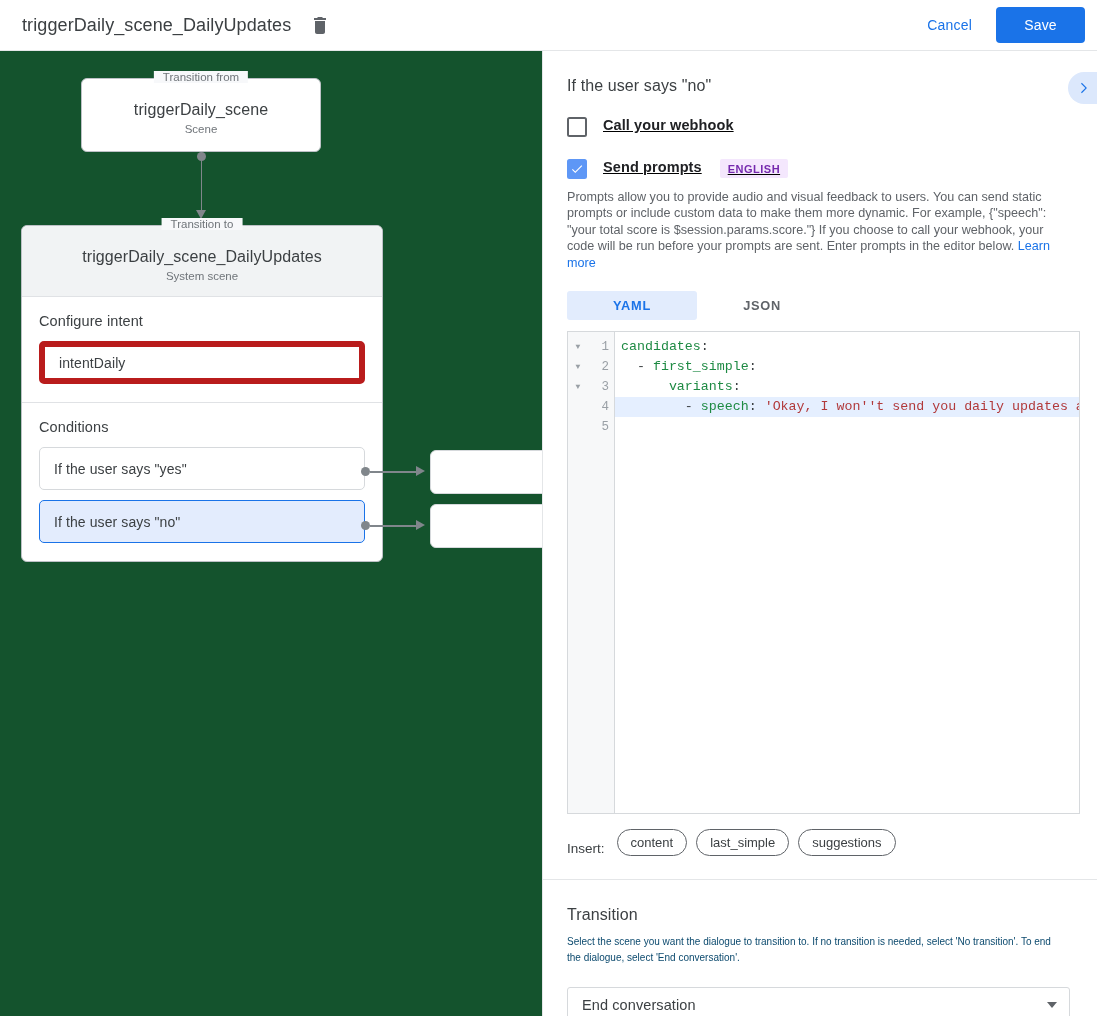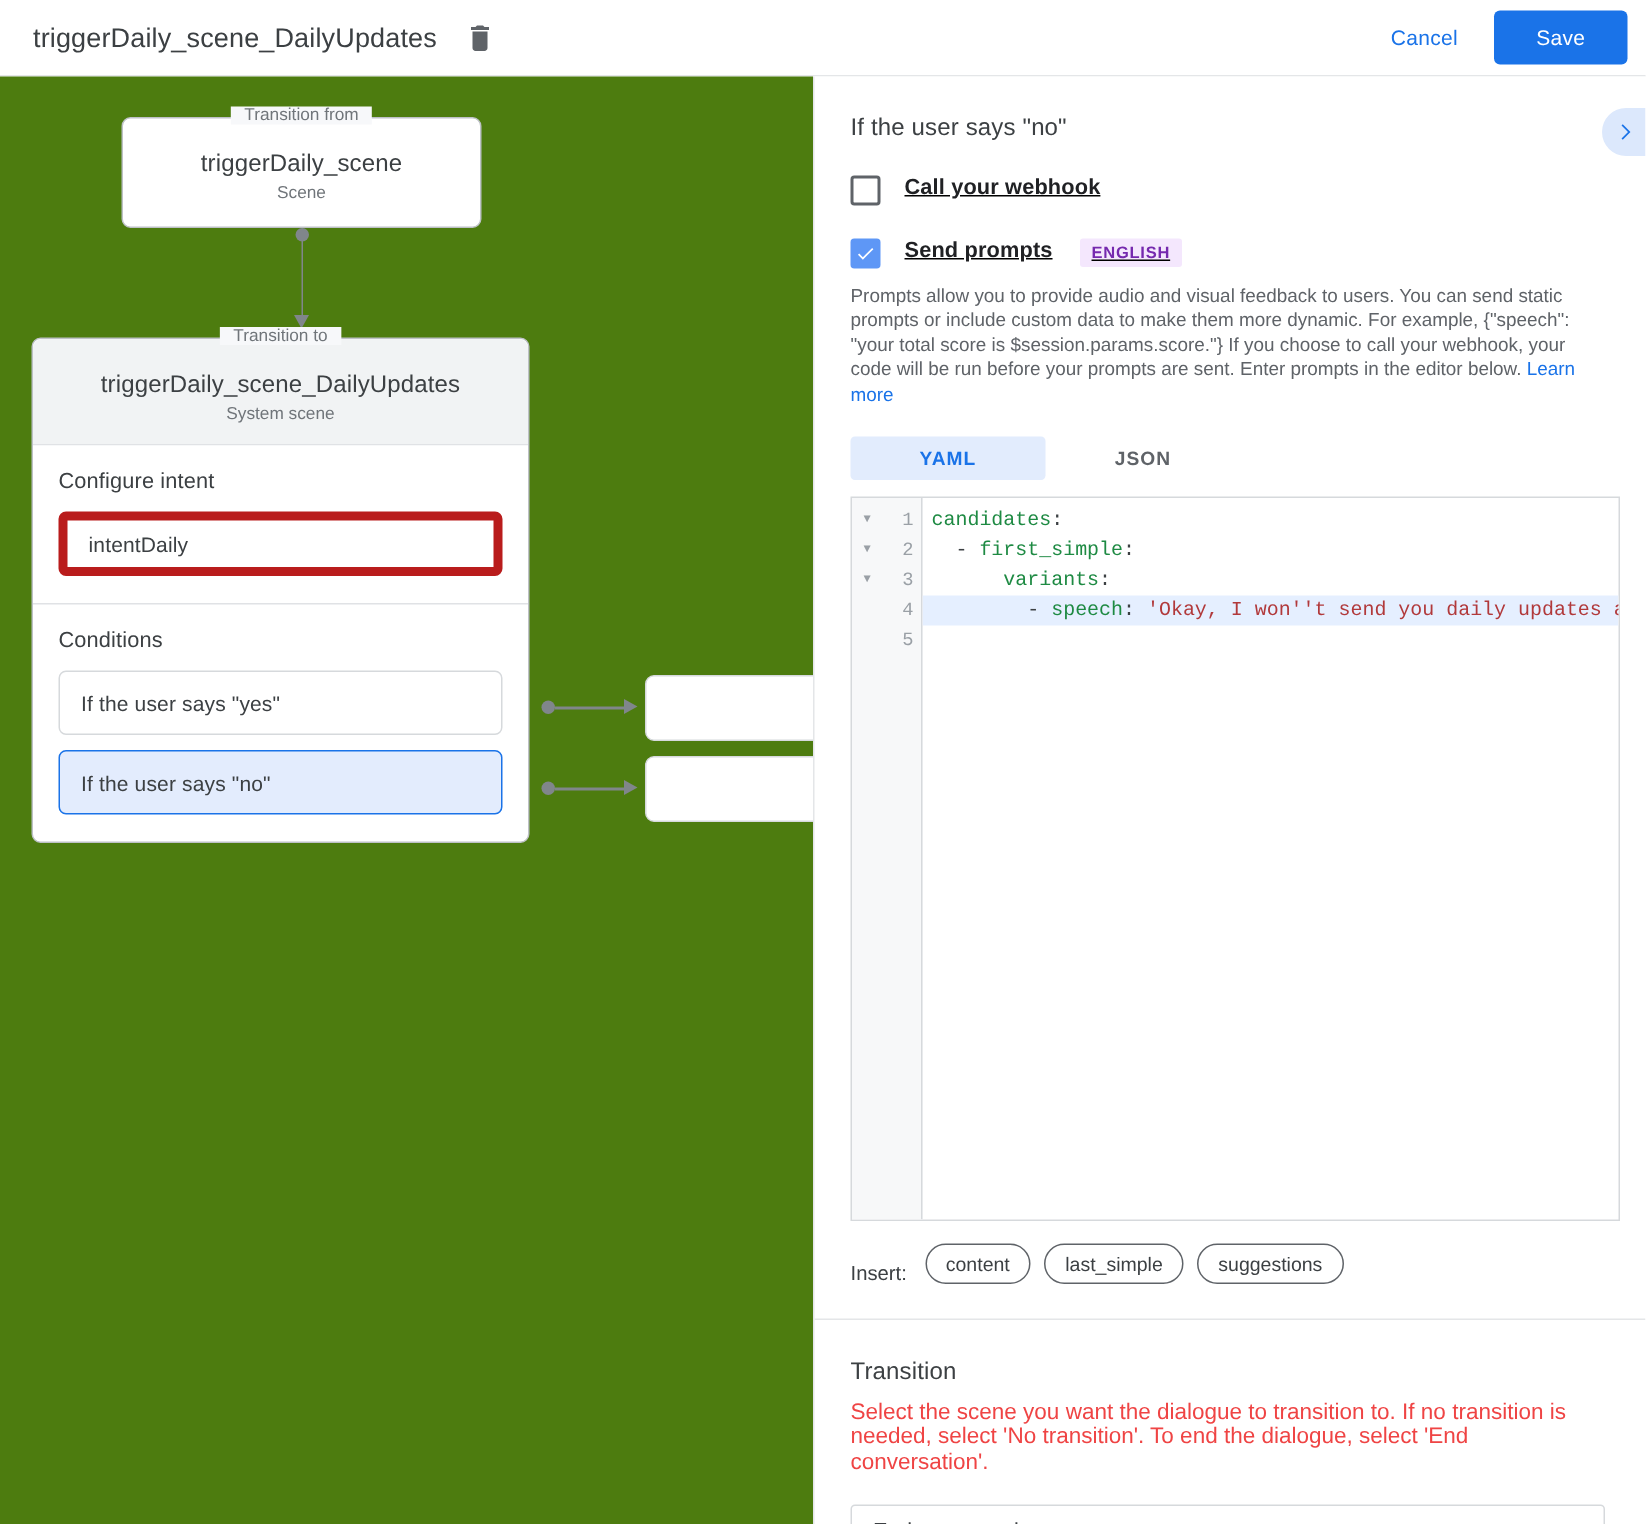--- a/index.html
+++ b/index.html
@@ -61,21 +61,21 @@
     width: 89px;
     margin-right: 12px;
     cursor: pointer;
   }
 
   
   .canvas {
     position: absolute;
     left: 0; top: 51px;
     width: 542px; height: 965px;
-    background: #4d7c0f;
+    background: #14532d;
     overflow: hidden;
   }
 
   
   .node {
     position: absolute;
     border: 1px solid #bdc1c6;
     border-radius: 6px;
     background: #ffffff;
   }
@@ -126,21 +126,21 @@
     position: absolute;
     width: 0; height: 0;
     border-left: 5.5px solid transparent;
     border-right: 5.5px solid transparent;
     border-top: 9px solid #80868b;
   }
 
   
   #node-to {
     left: 21px; top: 174px;
-    width: 332px;
+    width: 362px;
     padding: 0;
     background: #ffffff;
   }
   .node-to-head {
     background: #f1f3f4;
     border-radius: 6px 6px 0 0;
     padding: 22px 10px 14px 10px;
     border-bottom: 1px solid #e0e2e5;
   }
   .node-to-section {
@@ -386,23 +386,23 @@
   }
 
   .sec-transition { padding: 26px 24px 0 24px; }
   .t-title {
     font-size: 16px;
     color: #3c4043;
     letter-spacing: 0.1px;
   }
   .t-desc {
     margin-top: 10px;
-    font-size: 15px;
+    font-size: 10px;
     line-height: 16.4px;
-    color: #ef4444;
+    color: #0c4a6e;
     max-width: 500px;
   }
   .select-box {
     margin-top: 20px;
     width: 503px; height: 36px;
     border: 1px solid #d6d9dc;
     border-radius: 3px;
     background: #ffffff;
     display: flex; align-items: center;
     padding: 0 12px 0 14px;

